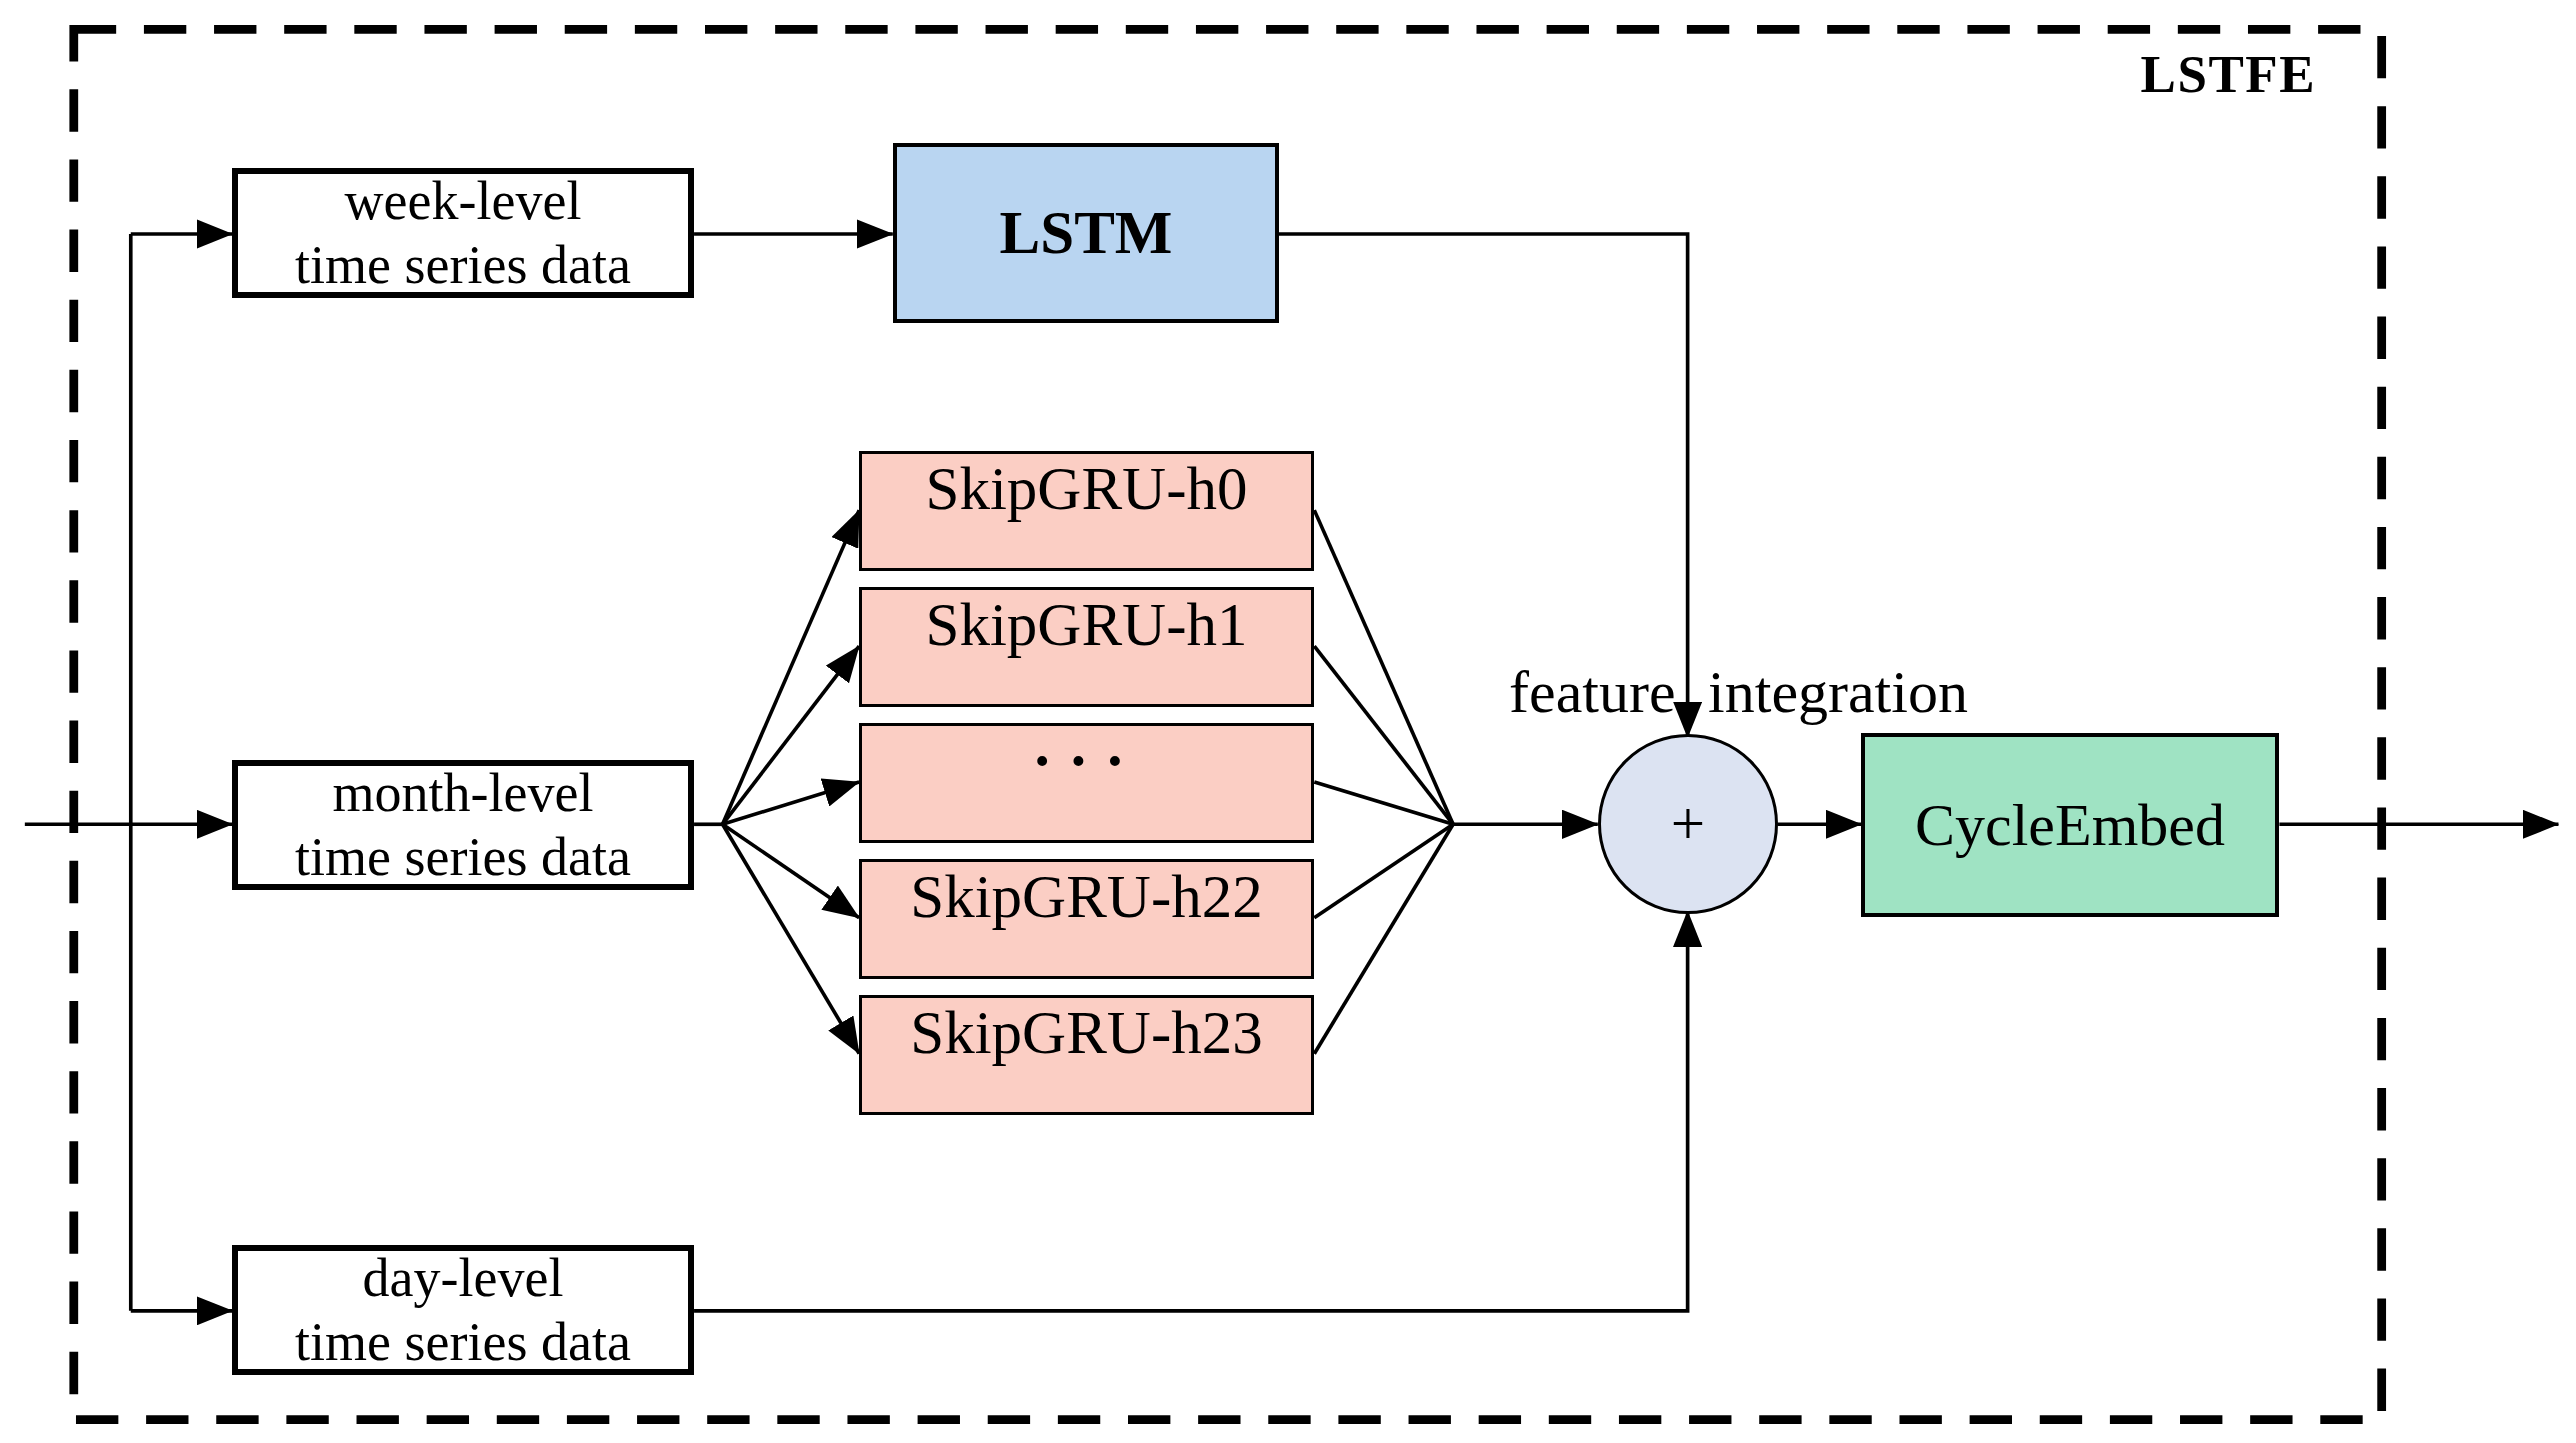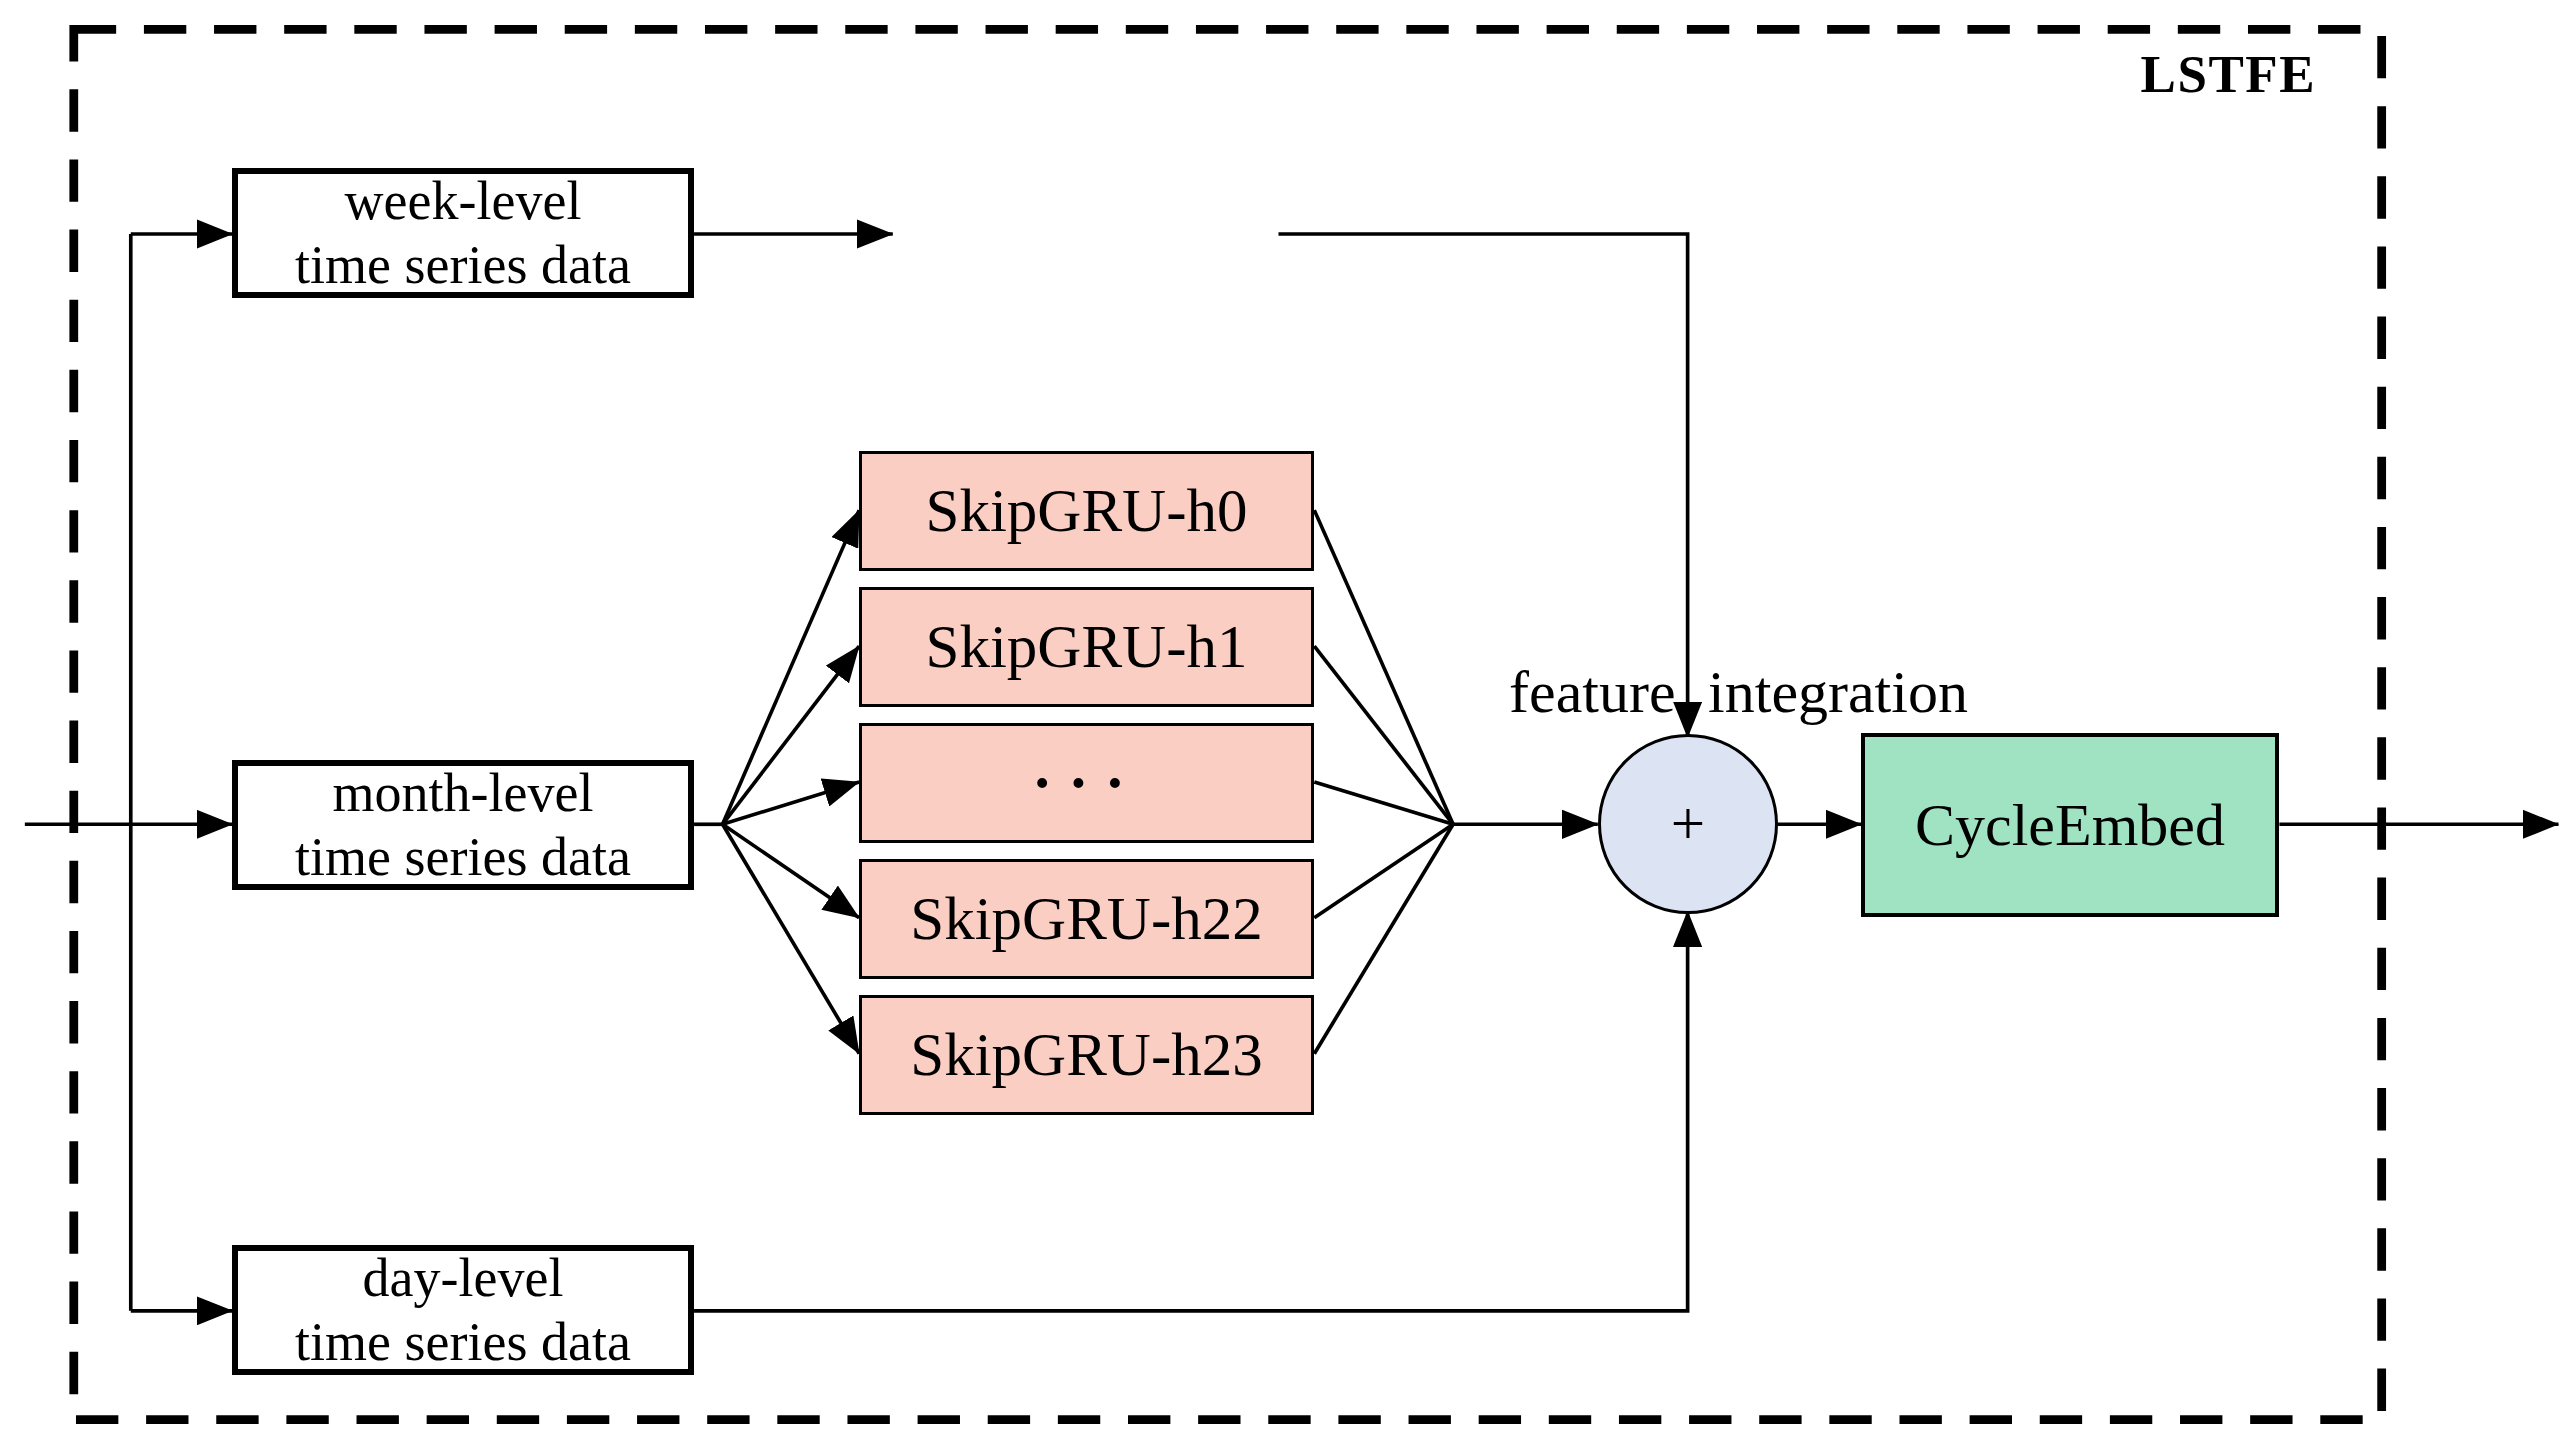--- a/index.html
+++ b/index.html
@@ -78,21 +78,20 @@
 
   .skip-box {
     position: absolute;
     left: 859px;
     width: 455px;
     height: 120px;
     box-sizing: border-box;
     background: var(--skipgru-fill, #fbcec4);
     border: 3.7px solid var(--box-border, #000);
     display: flex;
-    align-items: center;
     justify-content: center;
     font-size: 61px;
     color: var(--text, #000);
     z-index: 2;
   }
   .skip-box.ellipsis span {
     letter-spacing: 16px;
     font-weight: bold;
     font-size: 61px;
   }
@@ -196,20 +195,23 @@
   <div class="io-box" style="top:760px;">
     <span>month-level</span>
     <span>time series data</span>
   </div>
 
   <div class="io-box" style="top:1245px;font-family:Liberation Serif, serif;">
     <span>day-level</span>
     <span>time series data</span>
   </div>
 
+  <div class="lstm-box">
+    <span>LSTM</span>
+  </div>
 
   <div class="skip-box" style="top:451px;">
     <span>SkipGRU-h0</span>
   </div>
   <div class="skip-box" style="top:587px;">
     <span>SkipGRU-h1</span>
   </div>
   <div class="skip-box ellipsis" style="top:723px;">
     <span>···</span>
   </div>

